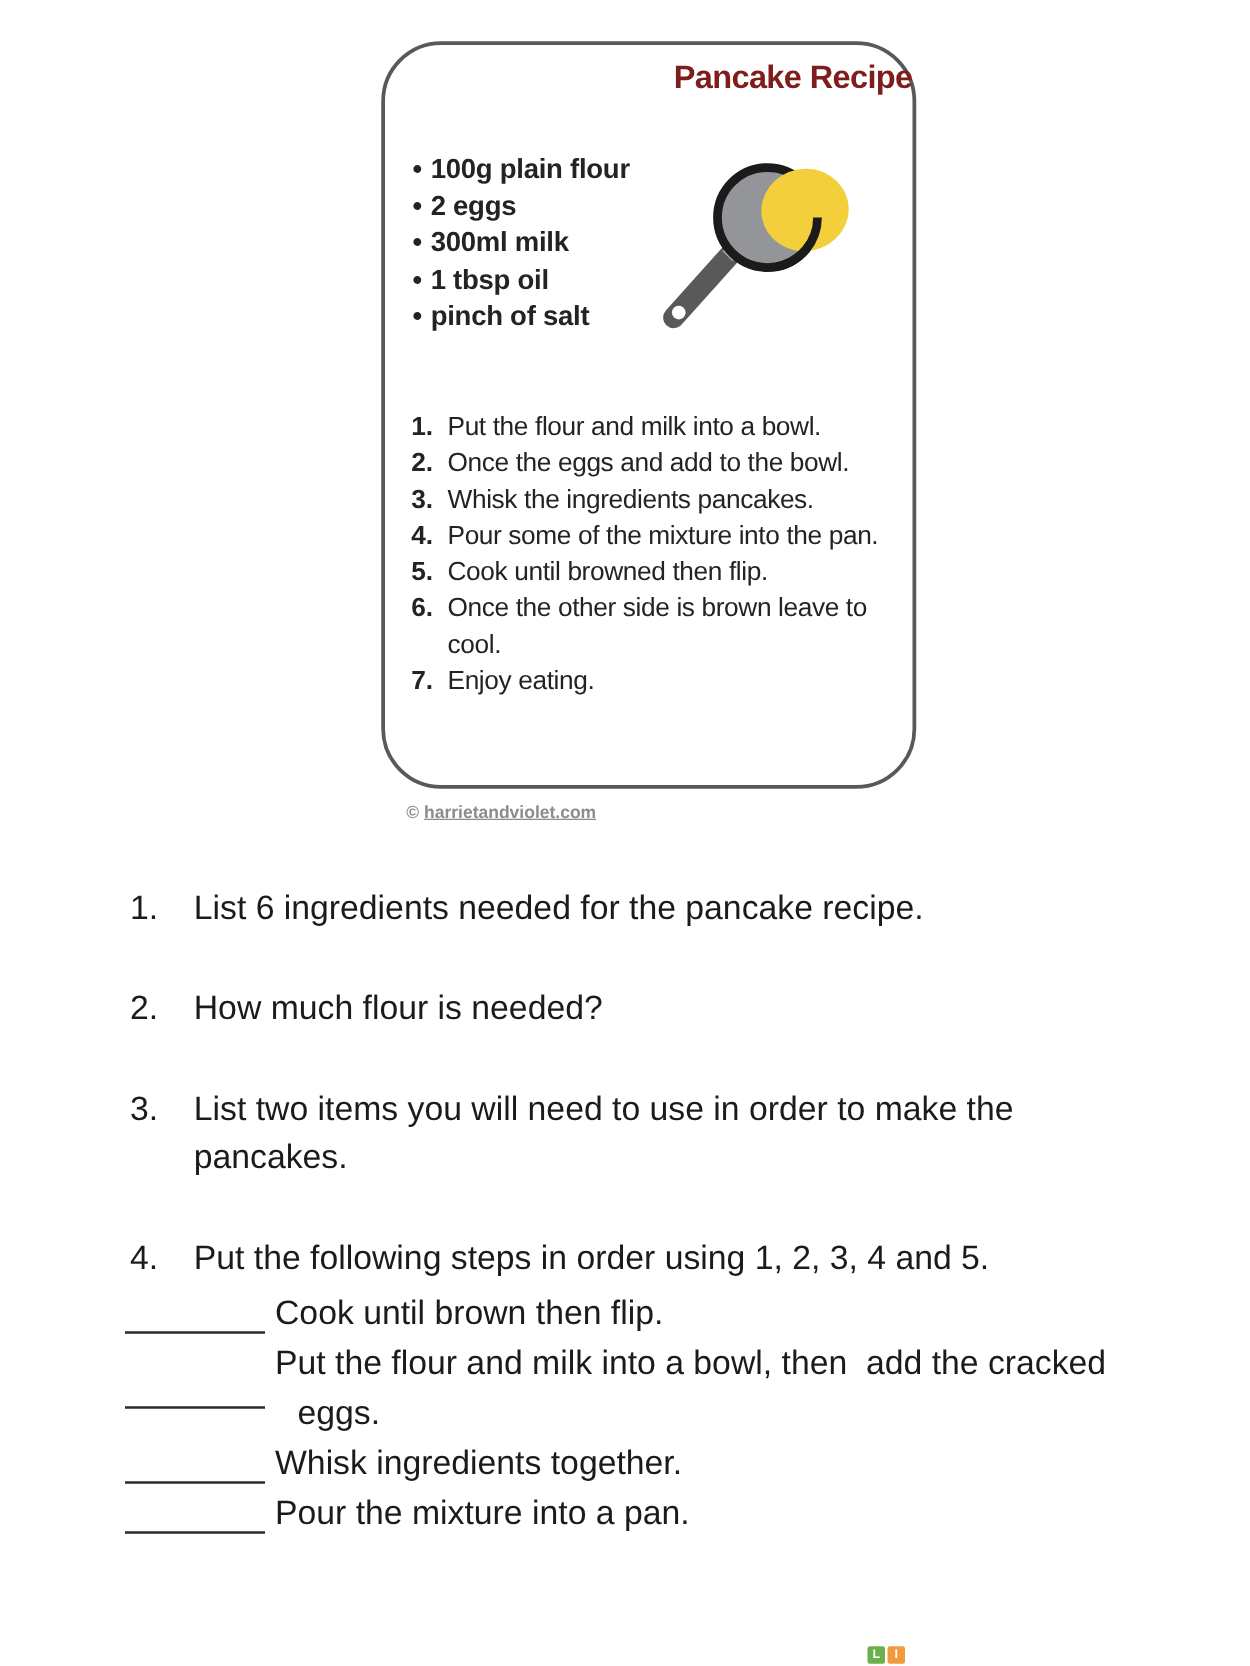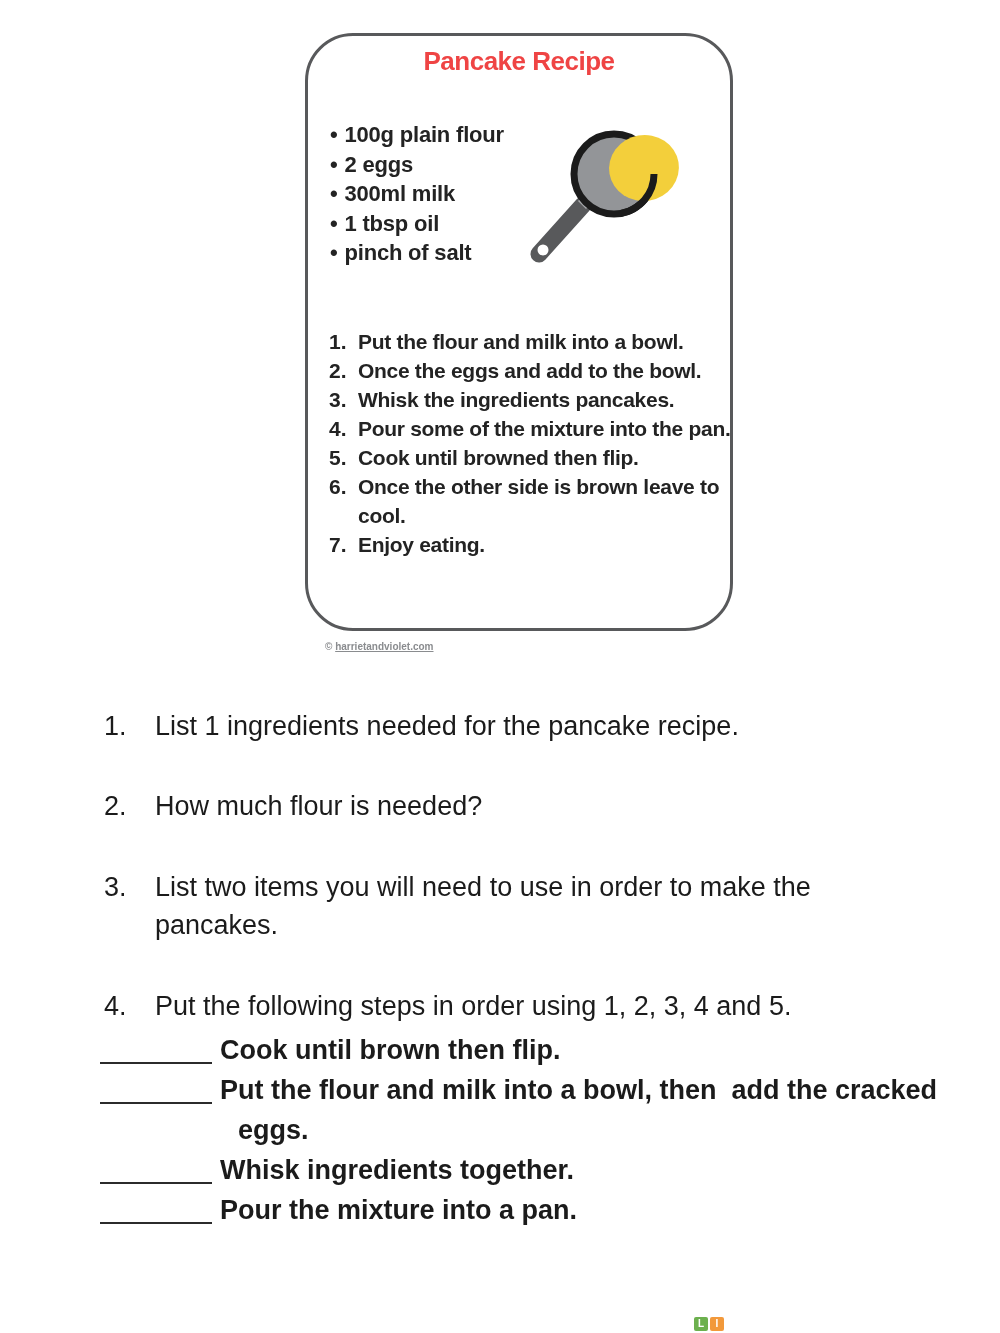--- a/index.html
+++ b/index.html
@@ -2,44 +2,44 @@
 <html><head>
 <meta charset="utf-8">
 <style>
   html,body{margin:0;padding:0;background:#e9e9e9;}
   #page{position:relative;width:1000px;height:1333px;background:#ffffff;overflow:hidden;
         font-family:"Liberation Sans",sans-serif;color:#232323;margin:0 auto;}
 
   
   .card{position:absolute;left:305px;top:33px;width:428px;height:598px;box-sizing:border-box;
         border:3.5px solid #58595b;border-radius:48px;background:#fff;}
-  .card-title{position:absolute;top:10px;left:0;right:0;text-align:center;
-        font-size:26px;font-weight:700;letter-spacing:-0.5px;color:#ef4444;}
+  .card-title{position:absolute;top:10px;left:0;right:0;text-align:right;
+        font-size:26px;font-weight:700;letter-spacing:-0.5px;color:#7f1d1d;}
   .ingredients{position:absolute;left:22px;top:84px;}
   .ing-row{display:flex;font-size:22px;font-weight:700;line-height:29.5px;letter-spacing:-0.2px;}
   .bullet{margin-right:7px;}
   .pan-svg{position:absolute;left:183px;top:66px;}
   .steps{position:absolute;left:21px;top:291px;}
   .step-row{display:flex;}
   .step-num{flex:0 0 29px;font-size:21px;font-weight:700;line-height:29px;}
-  .step-text{width:375px;font-size:21px;font-weight:700;line-height:29px;letter-spacing:-0.3px;}
+  .step-text{width:375px;font-size:21px;font-weight:400;line-height:29px;letter-spacing:-0.3px;}
 
-  .credit{position:absolute;left:325px;top:641px;font-size:10px;font-weight:700;color:#8a8c8f;}
+  .credit{position:absolute;left:325px;top:641px;font-size:14px;font-weight:700;color:#8a8c8f;}
   .credit-link{text-decoration:underline;}
 
   
   .question{position:absolute;left:104px;display:flex;font-size:27px;line-height:38px;color:#1b1b1b;}
   .q-num{flex:0 0 51px;}
   .q-text{width:760px;}
   .q1{top:707px;} .q2{top:787px;} .q3{top:868px;} .q4{top:987px;}
 
   
   .ordering{position:absolute;left:100px;top:1030px;width:880px;
         font-size:27px;line-height:40px;color:#1b1b1b;}
-  .oi{display:flex;align-items:flex-start;font-weight:bold;}
+  .oi{display:flex;align-items:center;}
   .oi .blank{flex:0 0 auto;width:112px;height:32px;border-bottom:2.5px solid #2b2b2b;margin-right:8px;}
   .oi.attached .blank{width:110px;margin-right:0;}
   .oi-text{width:700px;white-space:pre-wrap;padding-left:18px;text-indent:-18px;}
 
   
   .logo{position:absolute;left:694px;top:1293px;display:flex;align-items:center;}
   .logo-grid{display:grid;grid-template-columns:14px 14px;grid-auto-rows:14px;gap:2px;margin-right:3px;}
   .logo-sq{display:flex;align-items:center;justify-content:center;color:#fff;
         font-size:10px;font-weight:700;border-radius:2px;line-height:1;}
   .sq0{background:#6cb04e;} .sq1{background:#f2993b;} .sq2{background:#4a87d5;} .sq3{background:#e8483f;}
@@ -117,21 +117,21 @@
     </div>
   </div>
 
   <div class="credit">
     <span>©</span>
     <span class="credit-link">harrietandviolet.com</span>
   </div>
 
   <div class="question q1">
     <span class="q-num">1.</span>
-    <span class="q-text">List 1 ingredients needed for the pancake recipe.</span>
+    <span class="q-text">List 6 ingredients needed for the pancake recipe.</span>
   </div>
   <div class="question q2">
     <span class="q-num">2.</span>
     <span class="q-text">How much flour is needed?</span>
   </div>
   <div class="question q3">
     <span class="q-num">3.</span>
     <span class="q-text">List two items you will need to use in order to make the pancakes.</span>
   </div>
   <div class="question q4">

